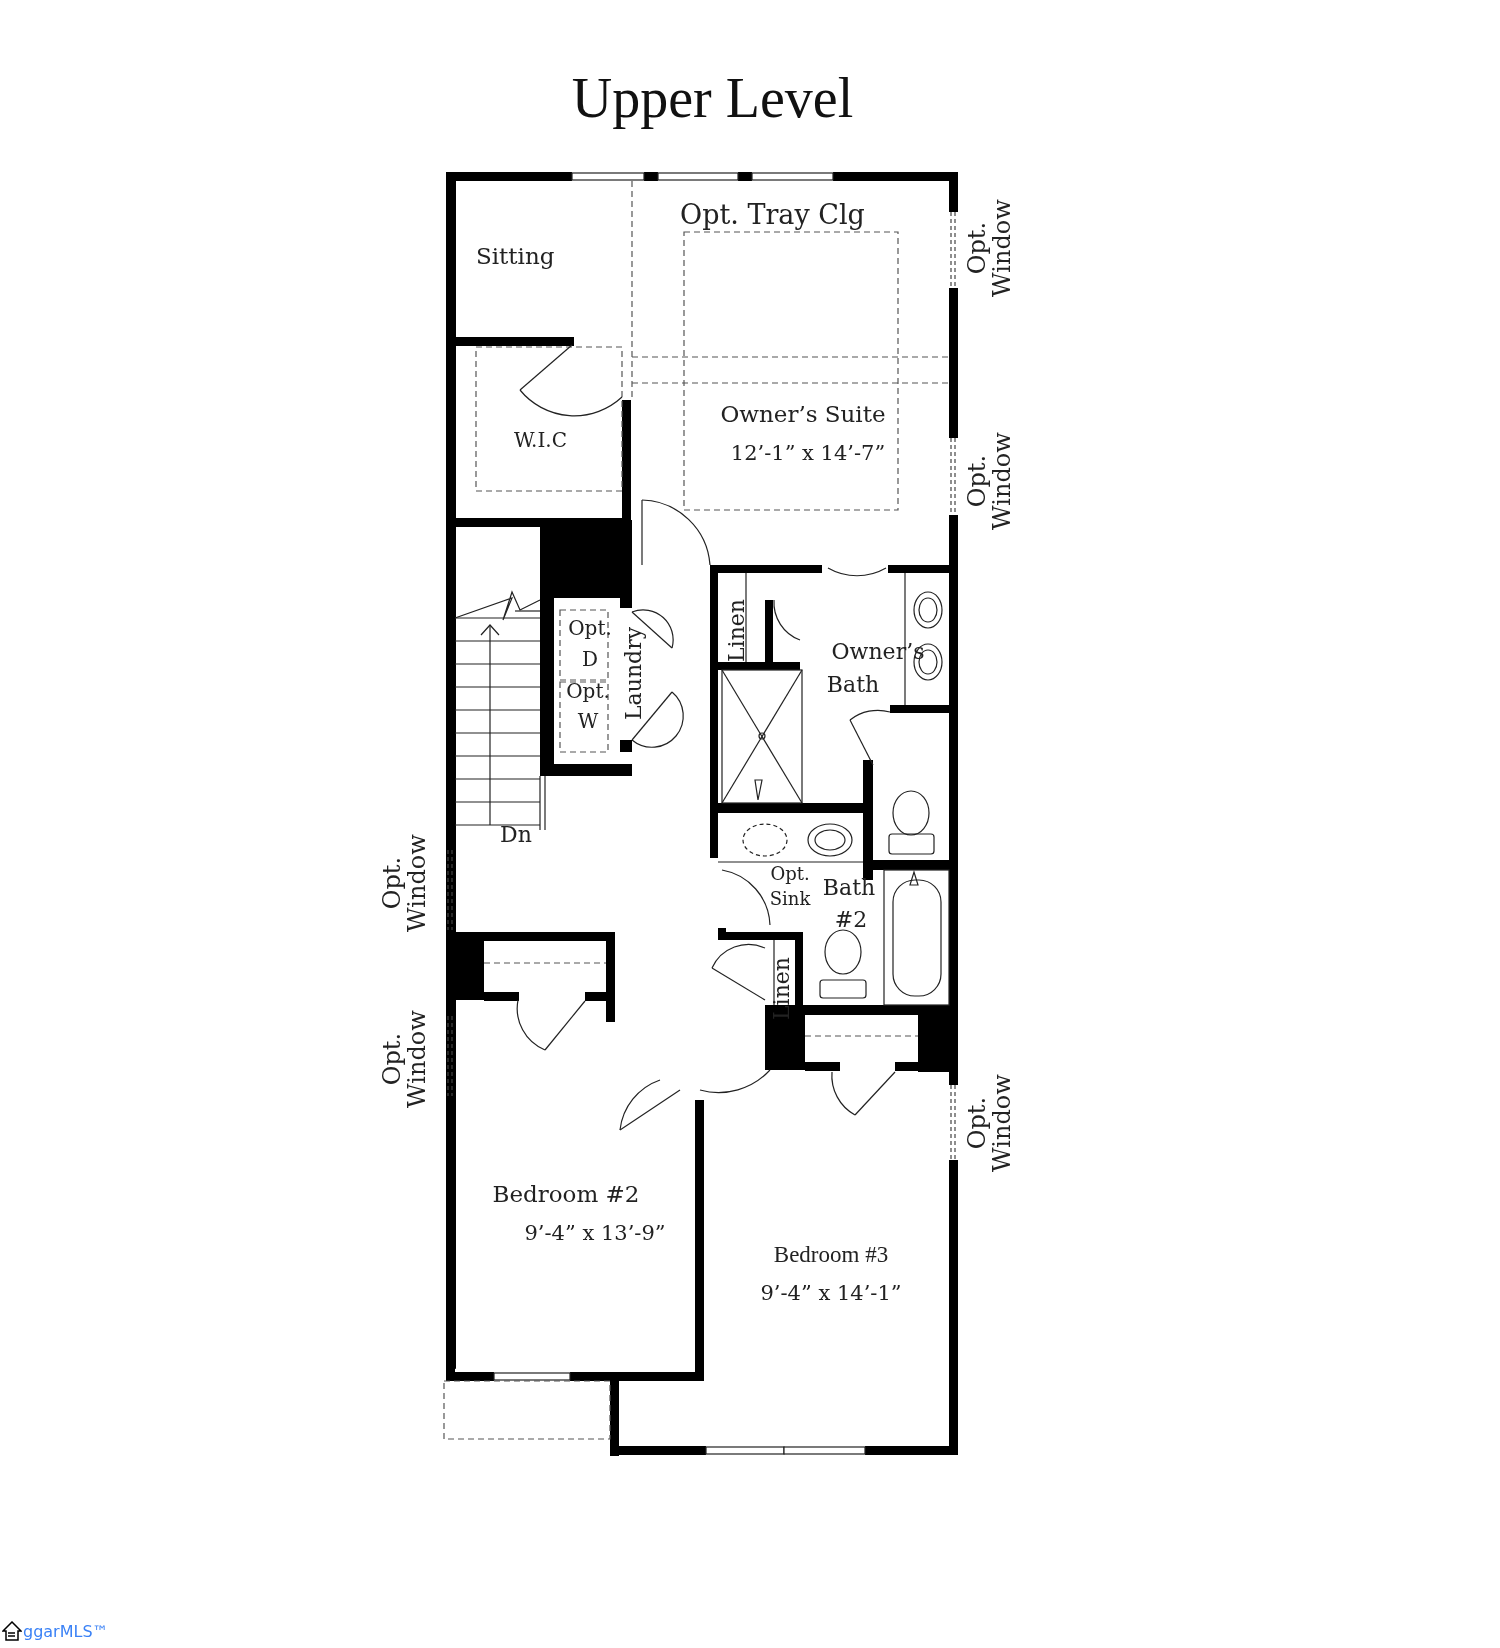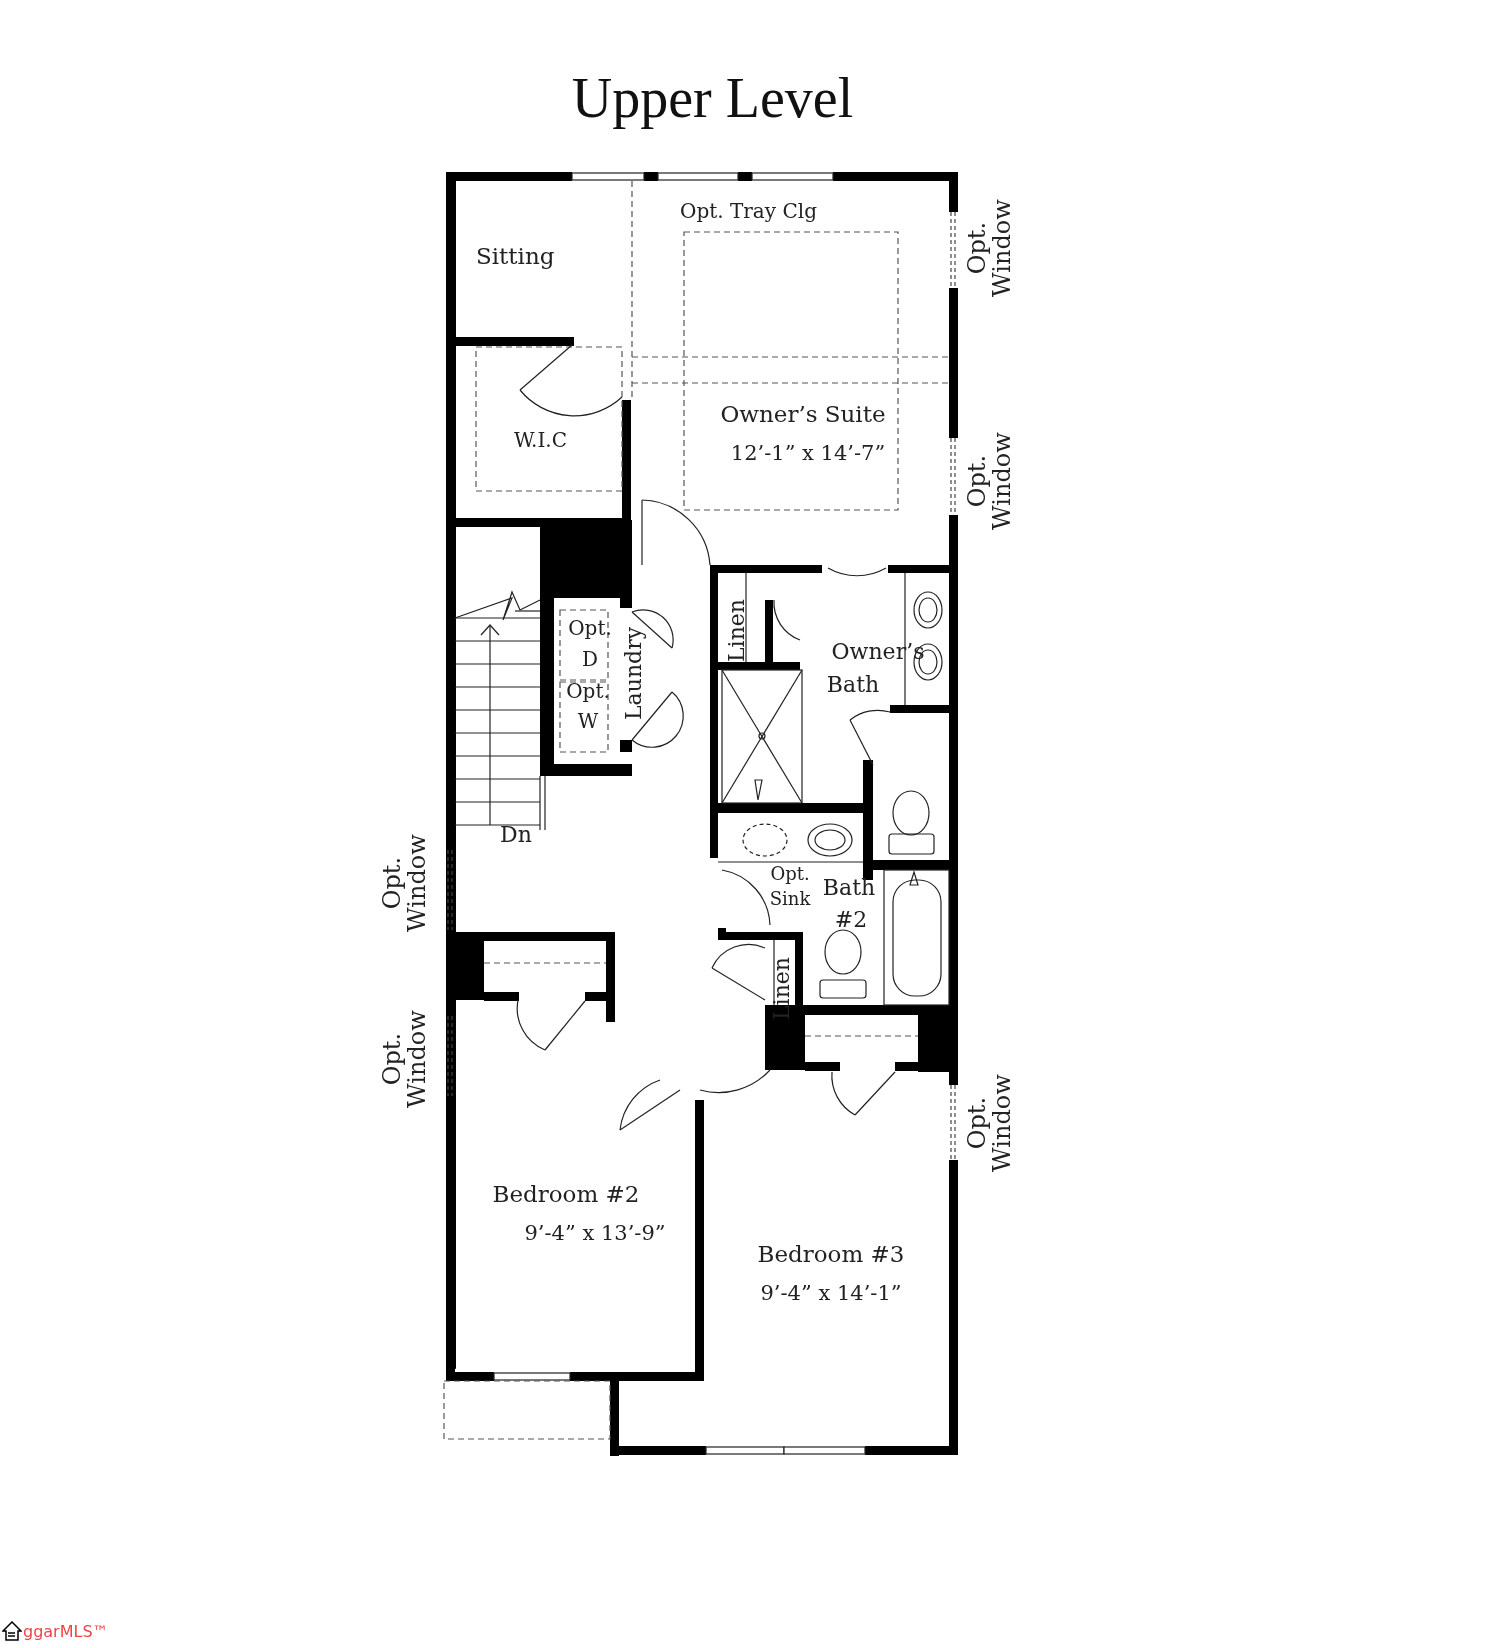--- a/index.html
+++ b/index.html
@@ -6,21 +6,21 @@
   body { width: 1500px; height: 1648px; position: relative; overflow: hidden; font-family: "DejaVu Serif", "Liberation Serif", serif; color: #1a1a1a; }
   #plan { position: absolute; left: 0; top: 0; }
   .title { position: absolute; left: 0; width: 1425px; top: 55px; text-align: center; font-family: "Liberation Serif", serif; font-size: 56px; color: #111; margin-top: 11px; }
   .lbl { position: absolute; font-family: "DejaVu Serif", serif; color: #222; white-space: nowrap; line-height: 1.1; }
   .lbl.center { text-align: center; transform: translateX(-50%); }
   .room { font-size: 23px; }
   .dim { font-size: 21px; }
   .small { font-size: 20px; }
   .tiny { font-size: 18px; }
   .vert { position: absolute; transform-origin: 0 0; transform: rotate(-90deg); font-family: "DejaVu Serif", serif; color: #222; white-space: nowrap; text-align: center; line-height: 1.05; font-size: 24px; }
-  .watermark { position: absolute; left: 2px; top: 1621px; font-family: "DejaVu Sans", sans-serif; font-size: 16px; color: #ef4444; display: flex; align-items: center; gap: 1px; }
+  .watermark { position: absolute; left: 2px; top: 1621px; font-family: "DejaVu Sans", sans-serif; font-size: 16px; color: #3b82f6; display: flex; align-items: center; gap: 1px; }
 </style>
 </head>
 <body>
 
 <svg id="plan" width="1500" height="1648" viewBox="0 0 1500 1648" xmlns="http://www.w3.org/2000/svg">
   <g fill="#000" stroke="none">
 
     <rect x="446" y="172" width="10" height="1496" transform="scale(1,0.8) translate(0,43)"></rect>
   </g>
 
@@ -190,21 +190,21 @@
     <path d="M 632 612 A 30 30 0 0 1 672 648"></path>
     <path d="M 632 740 A 30 30 0 0 0 672 692"></path>
     <line x1="632" y1="612" x2="672" y2="648"></line>
     <line x1="632" y1="740" x2="672" y2="692"></line>
   </g>
 </svg>
 
 <div class="title">Upper Level</div>
 
 <div class="lbl room" style="left:476px; top:244px;">Sitting</div>
-<div class="lbl small" style="left:680px; top:200px; font-size:20px;">Opt. Tray Clg</div>
+<div class="lbl small" style="left:680px; top:200px; font-size:27px;">Opt. Tray Clg</div>
 <div class="lbl room center" style="left:803px; top:402px;">Owner’s Suite</div>
 <div class="lbl dim center" style="left:808px; top:442px;">12’-1” x 14’-7”</div>
 <div class="lbl small" style="left:514px; top:429px;">W.I.C</div>
 
 <div class="lbl small center" style="left:590px; top:617px;">Opt.</div>
 <div class="lbl small center" style="left:590px; top:648px;">D</div>
 <div class="lbl small center" style="left:588px; top:680px;">Opt.</div>
 <div class="lbl small center" style="left:588px; top:710px;">W</div>
 <div class="vert" style="left:622px; top:720px; font-size:22px;">Laundry</div>
 
@@ -215,21 +215,21 @@
 <div class="lbl small" style="left:500px; top:823px; font-size:22px;">Dn</div>
 
 <div class="lbl tiny center" style="left:790px; top:864px;">Opt.</div>
 <div class="lbl tiny center" style="left:790px; top:889px;">Sink</div>
 <div class="lbl small center" style="left:849px; top:876px; font-size:22px;">Bath</div>
 <div class="lbl small center" style="left:851px; top:908px; font-size:22px;">#2</div>
 <div class="vert" style="left:770px; top:1020px; font-size:22px;">Linen</div>
 
 <div class="lbl room center" style="left:566px; top:1182px;">Bedroom #2</div>
 <div class="lbl dim center" style="left:595px; top:1222px;">9’-4” x 13’-9”</div>
-<div class="lbl room center" style="left:831px; top:1242px;">Bedroom #3</div>
+<div class="lbl room center" style="left:831px; top:1242px;font-family:Liberation Serif, serif;">Bedroom #3</div>
 <div class="lbl dim center" style="left:831px; top:1282px;">9’-4” x 14’-1”</div>
 
 <div class="vert" style="left:965px; top:297px;">
   <div>Opt.</div>
   <div>Window</div>
 </div>
 <div class="vert" style="left:965px; top:530px;">
   <div>Opt.</div>
   <div>Window</div>
 </div>

